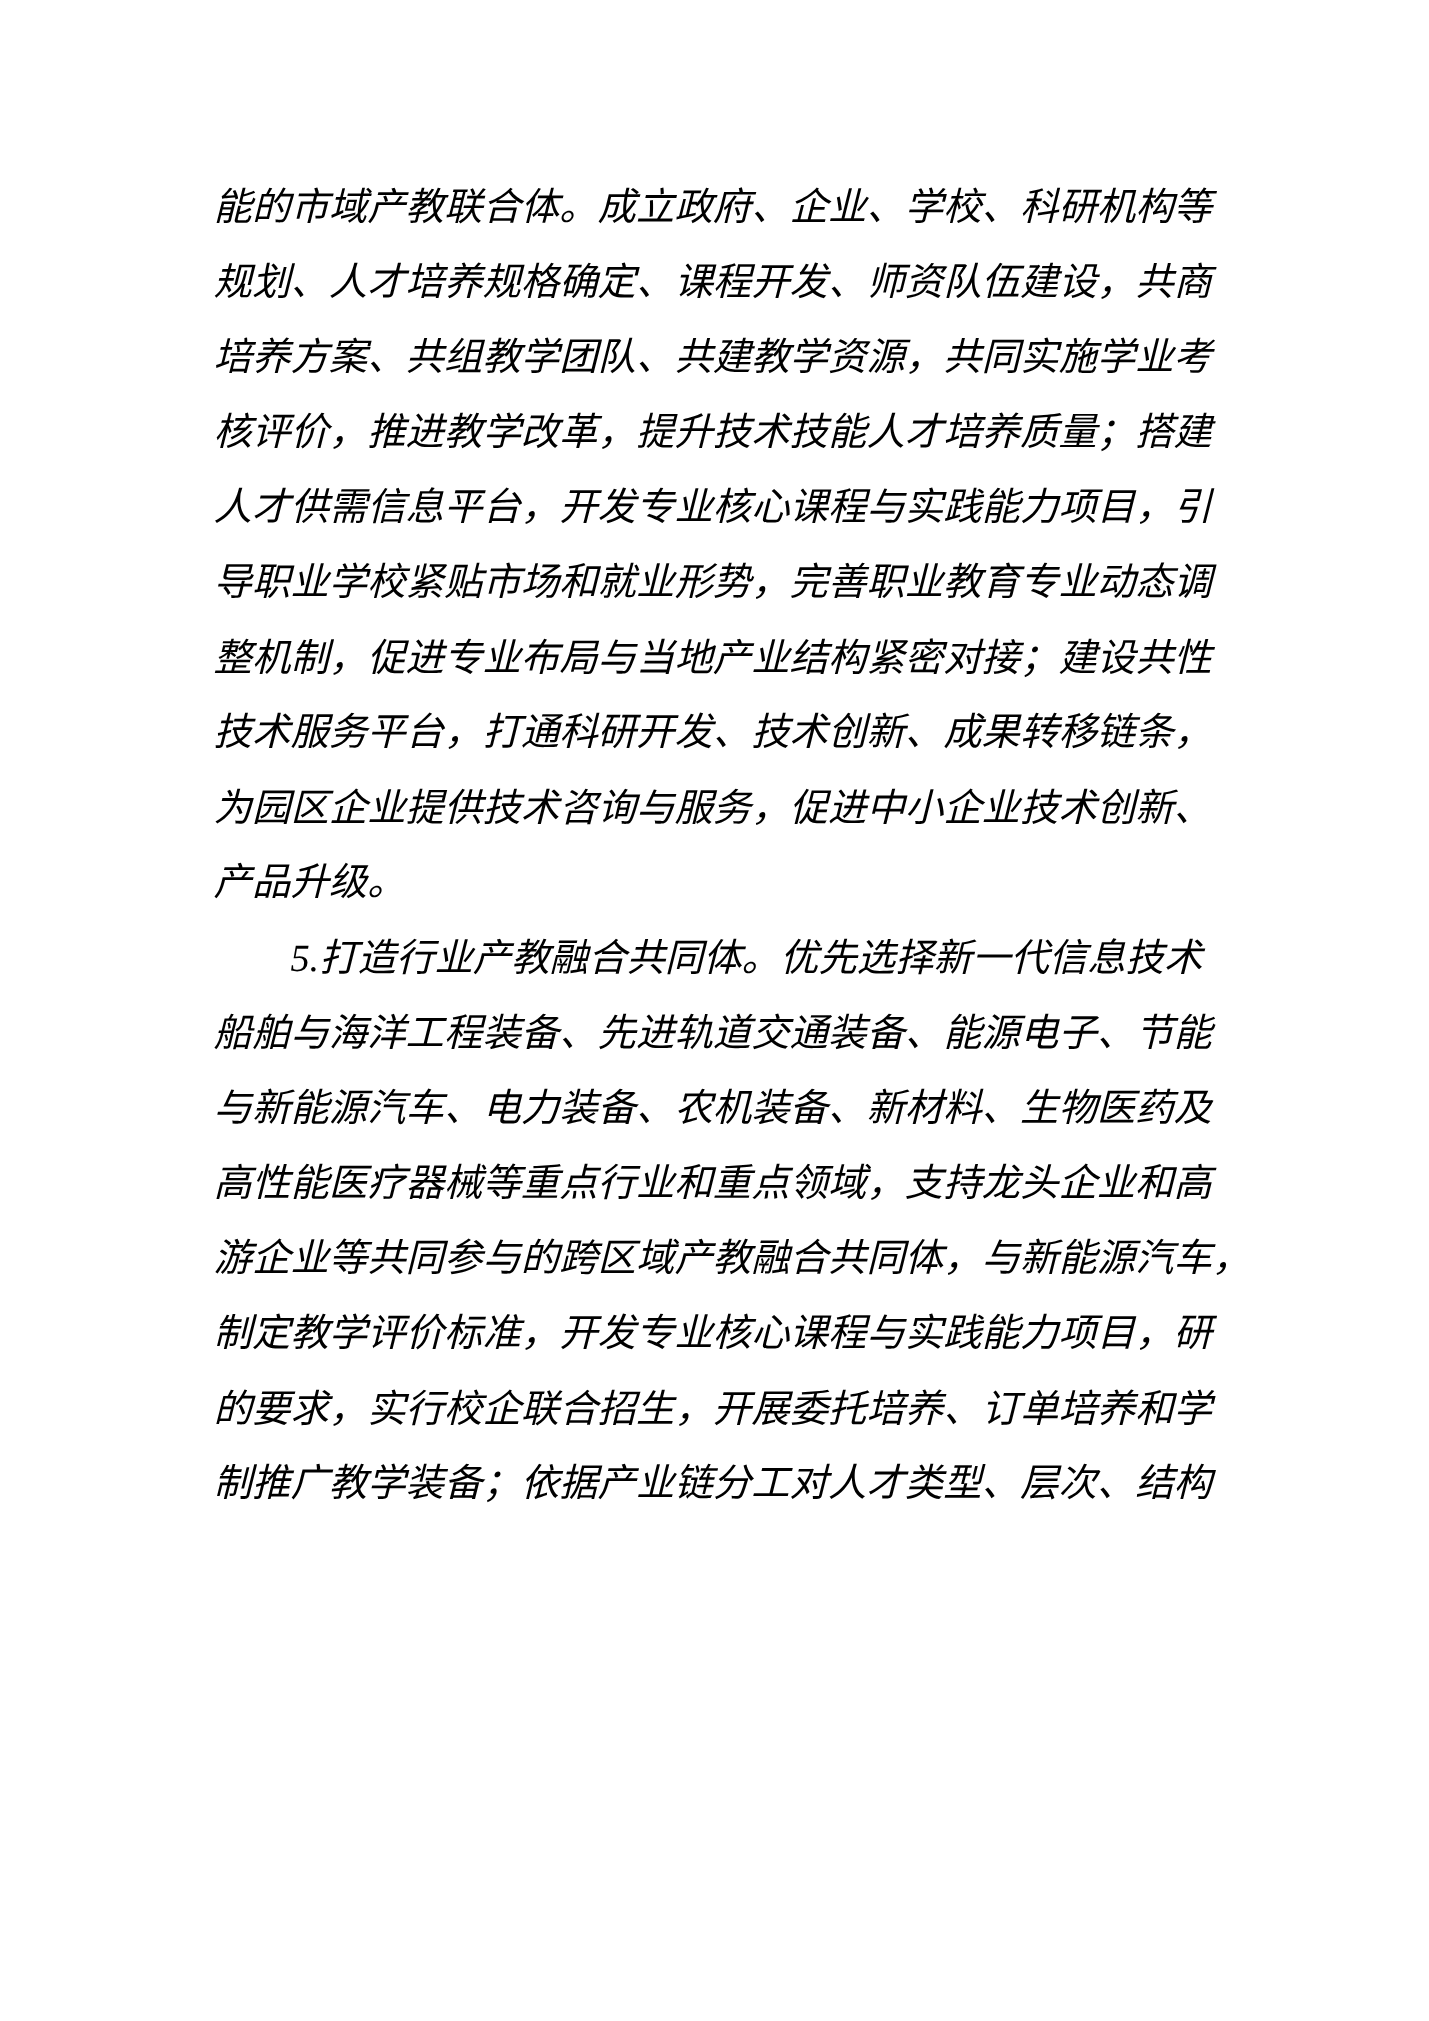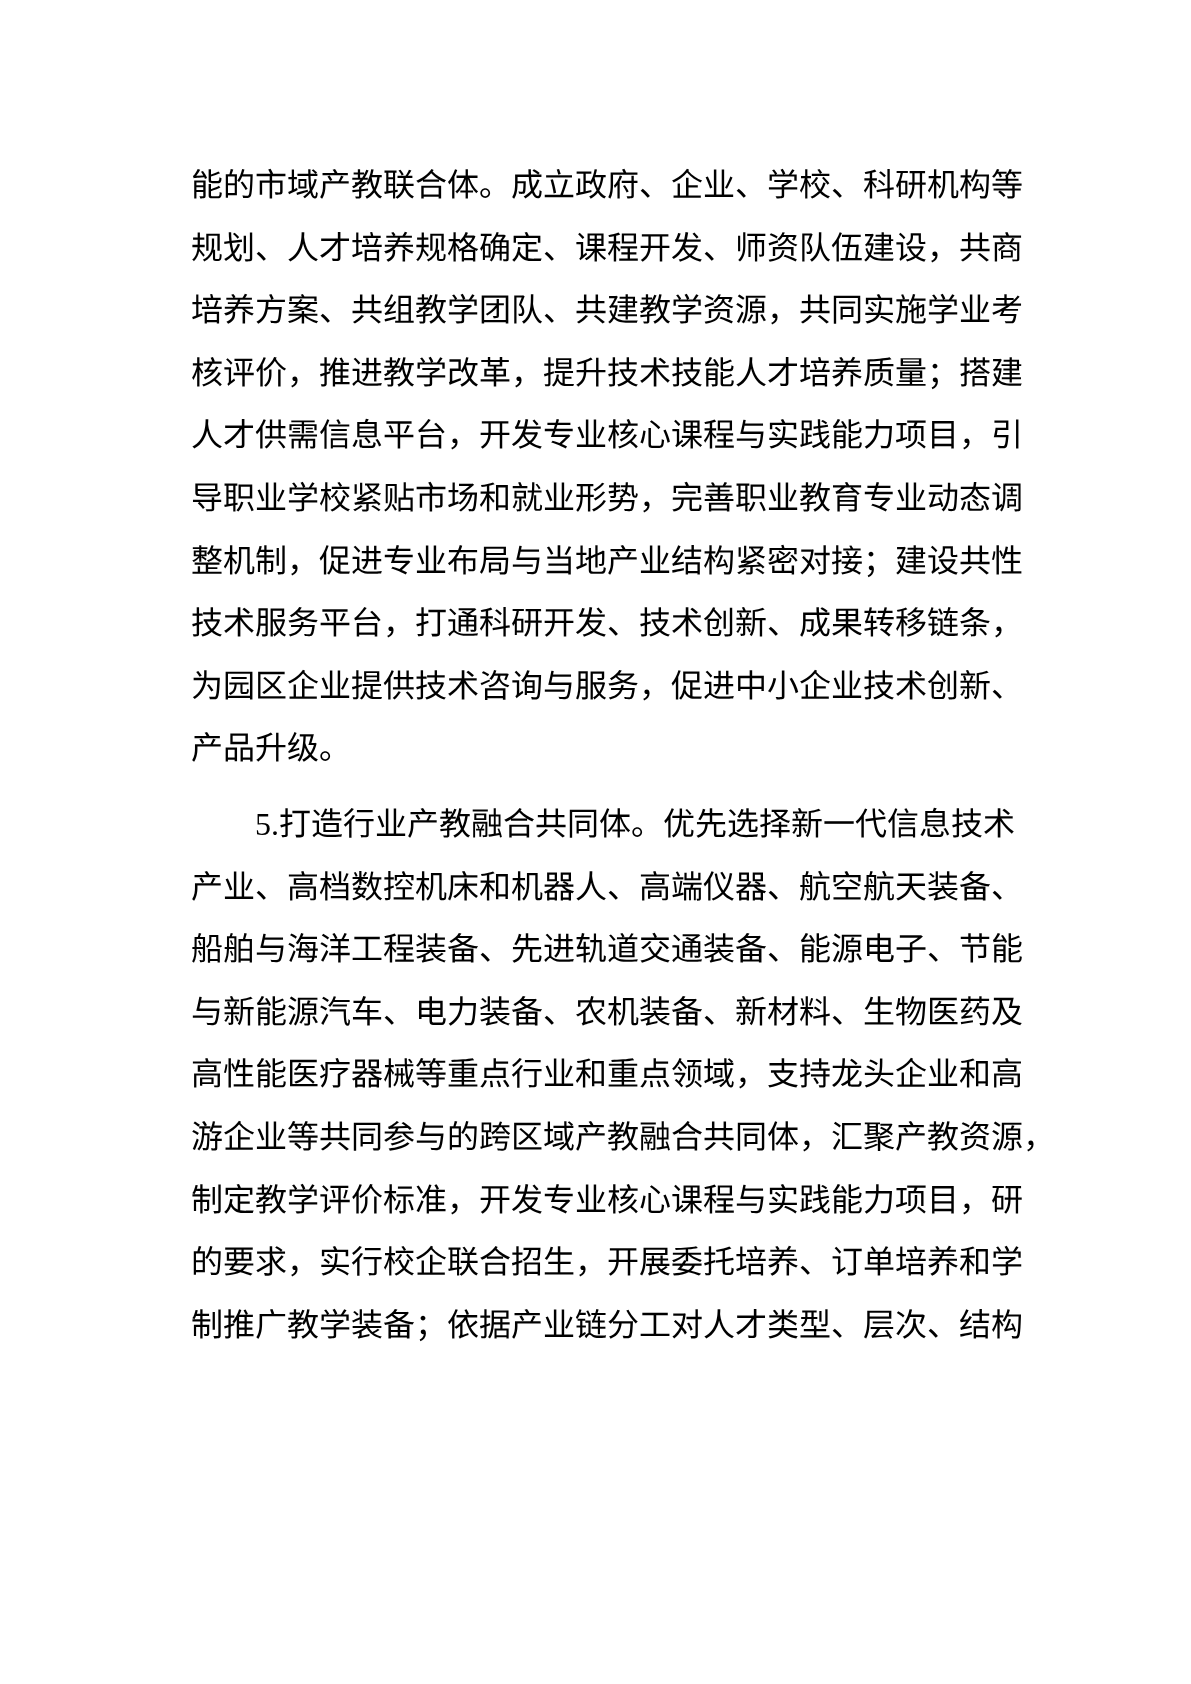--- a/index.html
+++ b/index.html
@@ -16,21 +16,21 @@
     overflow: hidden;
     font-family: "Liberation Serif", "DejaVu Serif", serif;
   }
   .text-block {
     position: absolute;
     left: 178px;
     top: 141px;
     width: 833px;
     color: #000000;
   }
-  .para { margin: 13px; padding: 0; }
+  .para { margin: 0; padding: 0; font-style: italic; }
   .line {
     font-size: 32px;
     height: 62.6px;
     line-height: 62.6px;
     white-space: nowrap;
     overflow: visible;
     color: #000000;
   }
   .line.indent {
     padding-left: 64px; 
@@ -48,23 +48,22 @@
         <div class="line">核评价，推进教学改革，提升技术技能人才培养质量；搭建</div>
         <div class="line">人才供需信息平台，开发专业核心课程与实践能力项目，引</div>
         <div class="line">导职业学校紧贴市场和就业形势，完善职业教育专业动态调</div>
         <div class="line">整机制，促进专业布局与当地产业结构紧密对接；建设共性</div>
         <div class="line">技术服务平台，打通科研开发、技术创新、成果转移链条，</div>
         <div class="line">为园区企业提供技术咨询与服务，促进中小企业技术创新、</div>
         <div class="line">产品升级。</div>
       </div>
       <div class="para">
         <div class="line indent">5.打造行业产教融合共同体。优先选择新一代信息技术</div>
-        <div class="line">产业、高档数控机床和机器人、高端仪器、航空航天装备、</div>
         <div class="line">船舶与海洋工程装备、先进轨道交通装备、能源电子、节能</div>
         <div class="line">与新能源汽车、电力装备、农机装备、新材料、生物医药及</div>
         <div class="line">高性能医疗器械等重点行业和重点领域，支持龙头企业和高</div>
-        <div class="line">游企业等共同参与的跨区域产教融合共同体，汇聚产教资源，</div>
+        <div class="line">游企业等共同参与的跨区域产教融合共同体，与新能源汽车，</div>
         <div class="line">制定教学评价标准，开发专业核心课程与实践能力项目，研</div>
         <div class="line">的要求，实行校企联合招生，开展委托培养、订单培养和学</div>
         <div class="line">制推广教学装备；依据产业链分工对人才类型、层次、结构</div>
       </div>
     </div>
 </div>
 
 </body></html>

